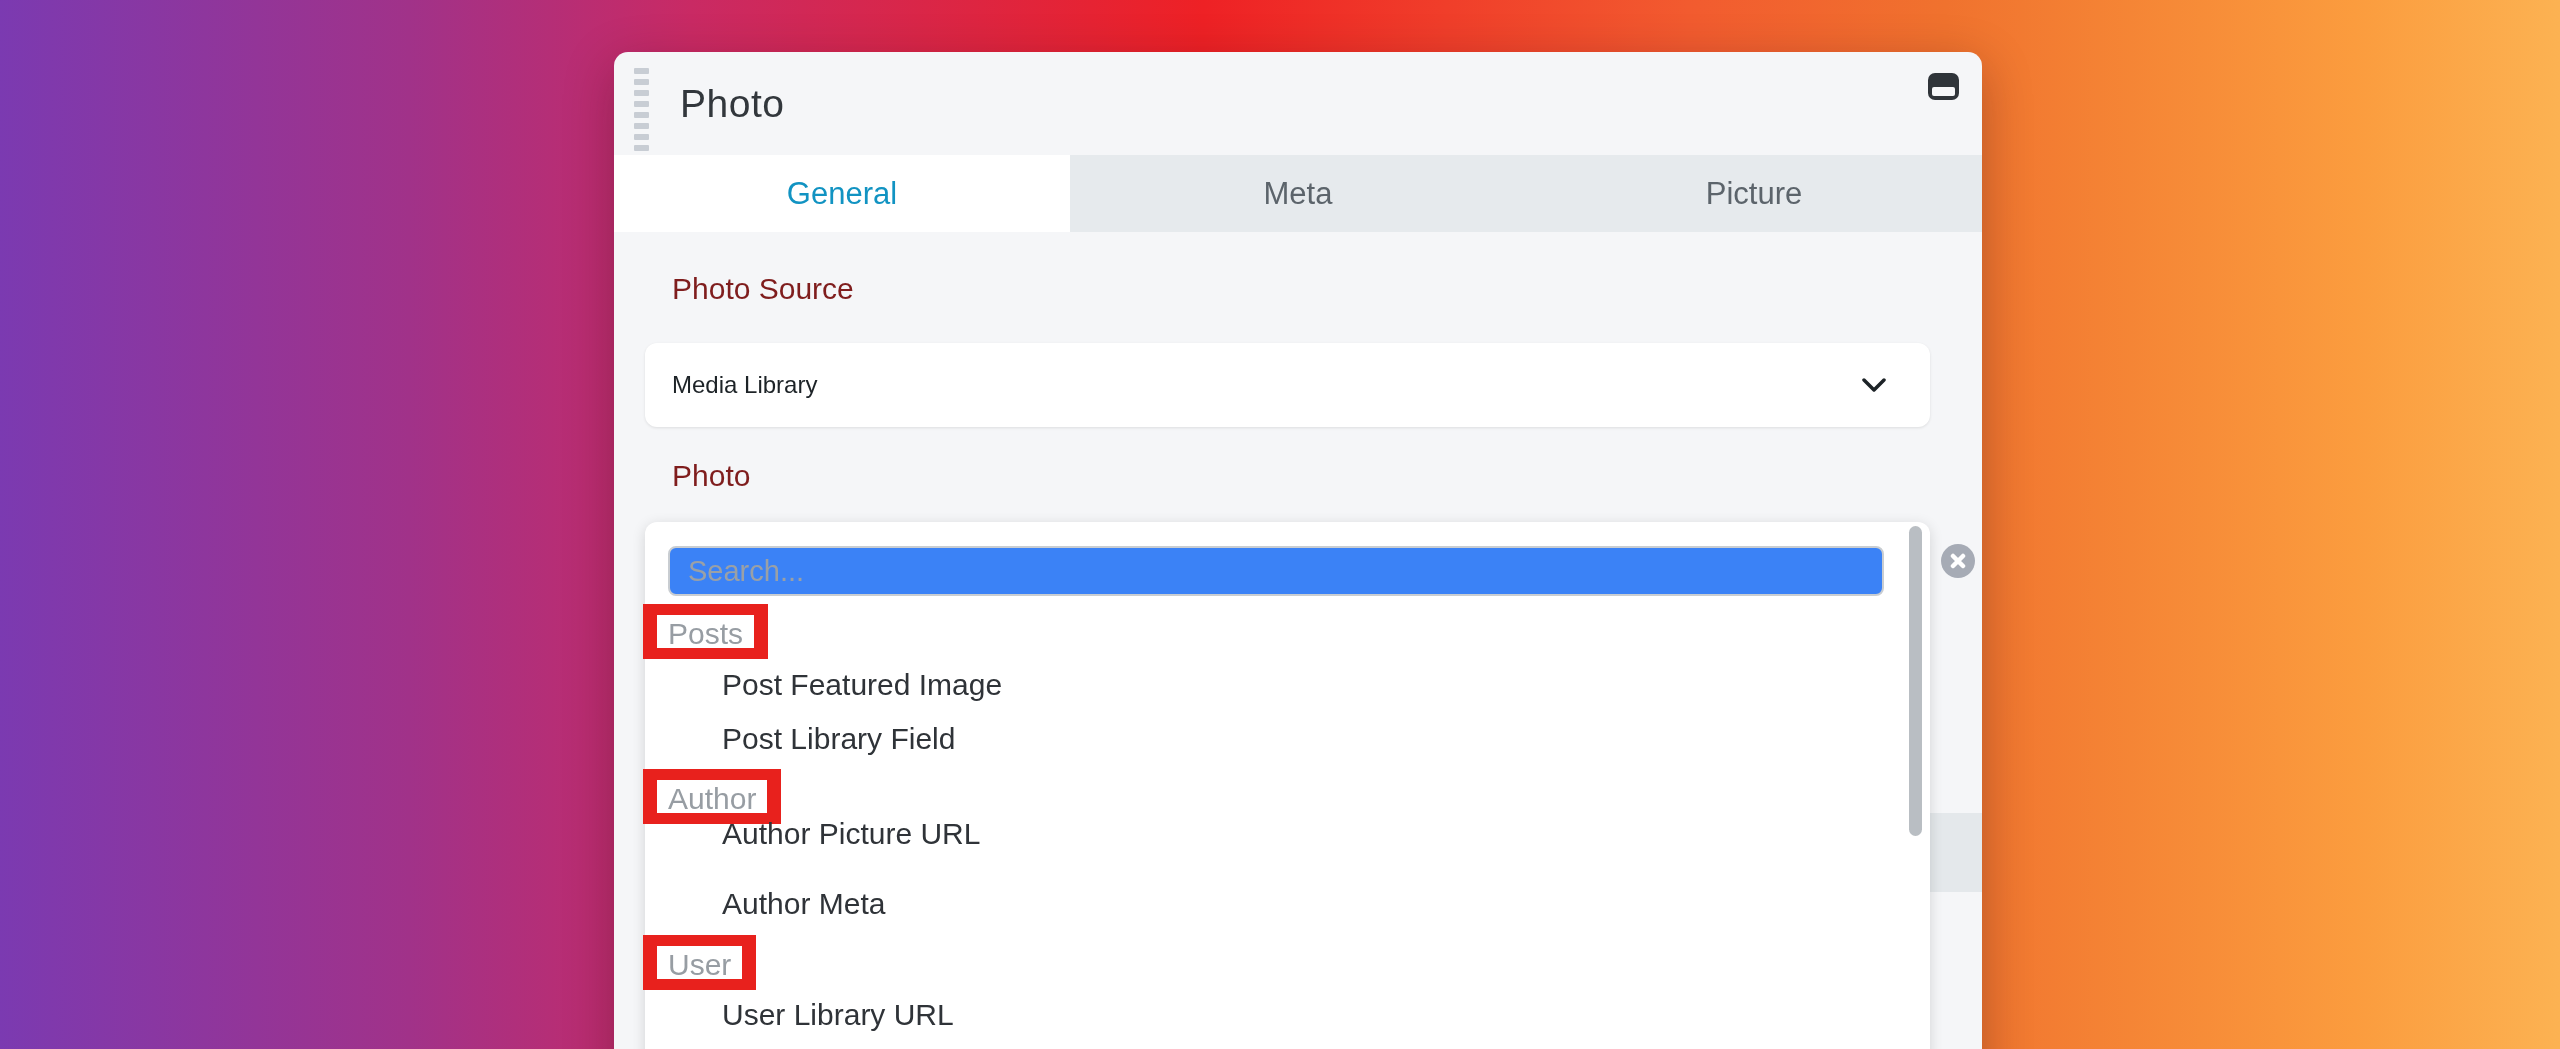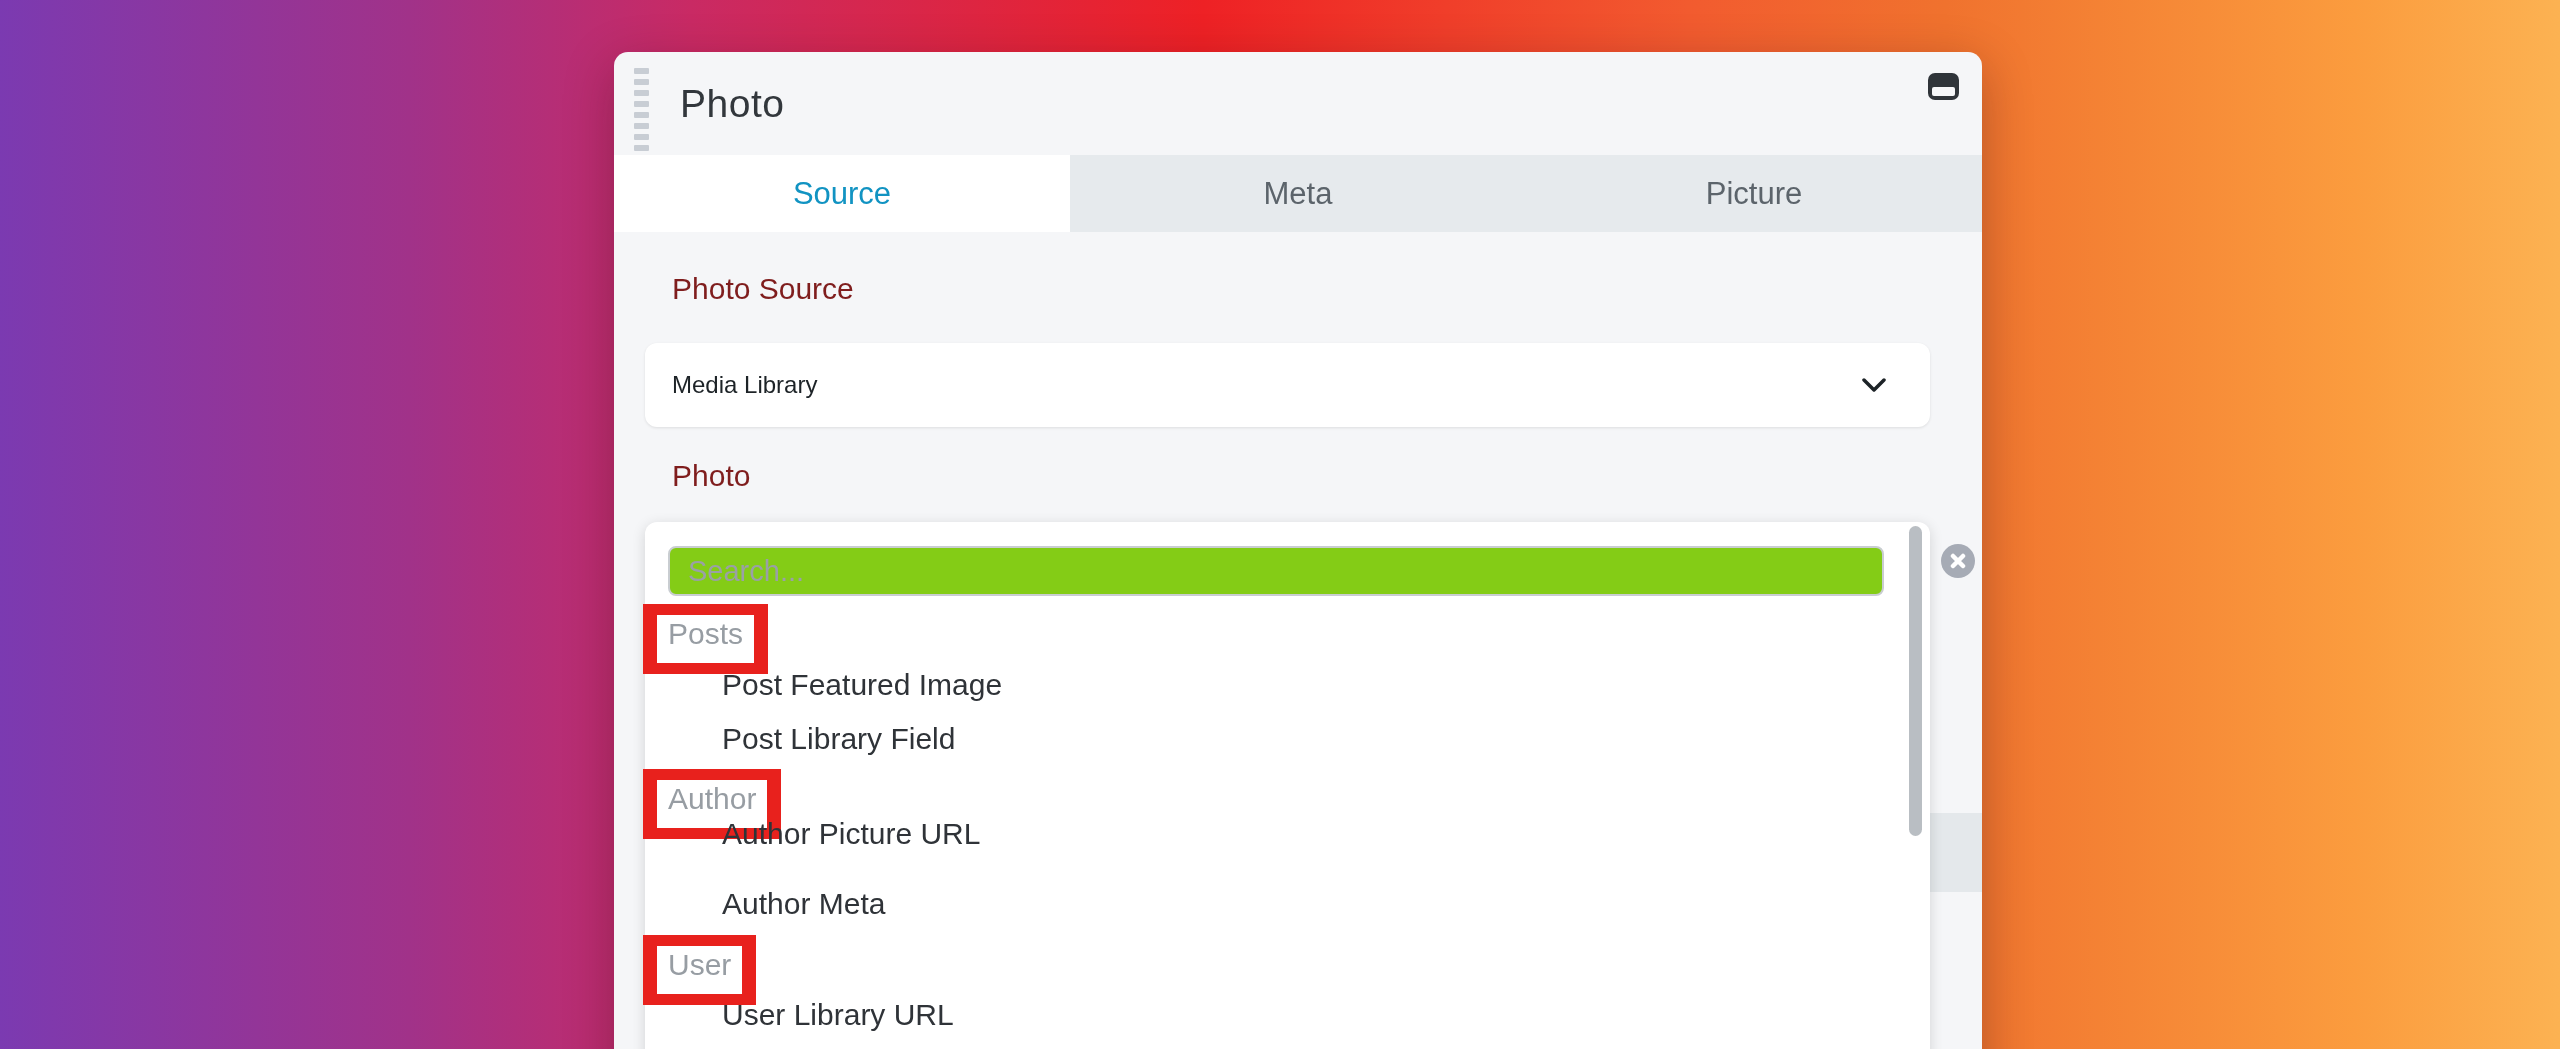--- a/index.html
+++ b/index.html
@@ -66,32 +66,32 @@
   }
 
   
   .dropdown {
     position:absolute; left:31px; top:470px; width:1285px; height:600px;
     background:#ffffff; border-radius:12px 12px 0 0;
     box-shadow:0 3px 14px rgba(0,0,0,.14);
   }
   .search-input {
     position:absolute; left:23px; top:24px; width:1216px; height:50px;
-    border:2px solid #c9cdd1; border-radius:8px; background:#84cc16;
+    border:2px solid #c9cdd1; border-radius:8px; background:#3b82f6;
     font-family:"Liberation Sans", sans-serif;
     font-size:29px; color:#32373c; padding:0 18px; outline:none;
   }
   .search-input::placeholder { color:#9aa0a6; }
 
   .anno-box {
     position:absolute; left:-2px; background:#e8211d;
     padding:11px 14px; display:inline-flex;
   }
   .anno-inner {
-    background:#ffffff; padding:0 11px; height:48px; line-height:38px;
+    background:#ffffff; padding:0 11px; height:33px; line-height:38px;
     font-size:30px; color:#979da3;
   }
   .dd-item {
     position:absolute; left:37px; height:36px; line-height:36px;
     font-size:30px; color:#2f3338; cursor:pointer; white-space:nowrap;margin-left:40px;
   }
   .scroll-thumb {
     position:absolute; right:8px; top:4px; width:13px; height:310px;
     background:#b9bec3; border-radius:7px; cursor:pointer;
   }
@@ -116,21 +116,21 @@
       <span></span>
         <span></span>
         <span></span>
         <span></span>
     </div>
     <div class="panel-title">Photo</div>
     <div class="window-icon"></div>
   </div>
 
   <div class="tabs">
-    <div class="tab active">Source</div>
+    <div class="tab active">General</div>
     <div class="tab">Meta</div>
     <div class="tab">Picture</div>
   </div>
 
   <div class="field-label label-photo-source">Photo Source</div>
 
   <div class="select-box">
     <span class="select-value">Media Library</span>
     <svg width="24" height="14" viewBox="0 0 24 14">
       <polyline points="2,2 12,12 22,2" fill="none" stroke="#1d2327" stroke-width="3.5" stroke-linecap="round" stroke-linejoin="round"></polyline>

